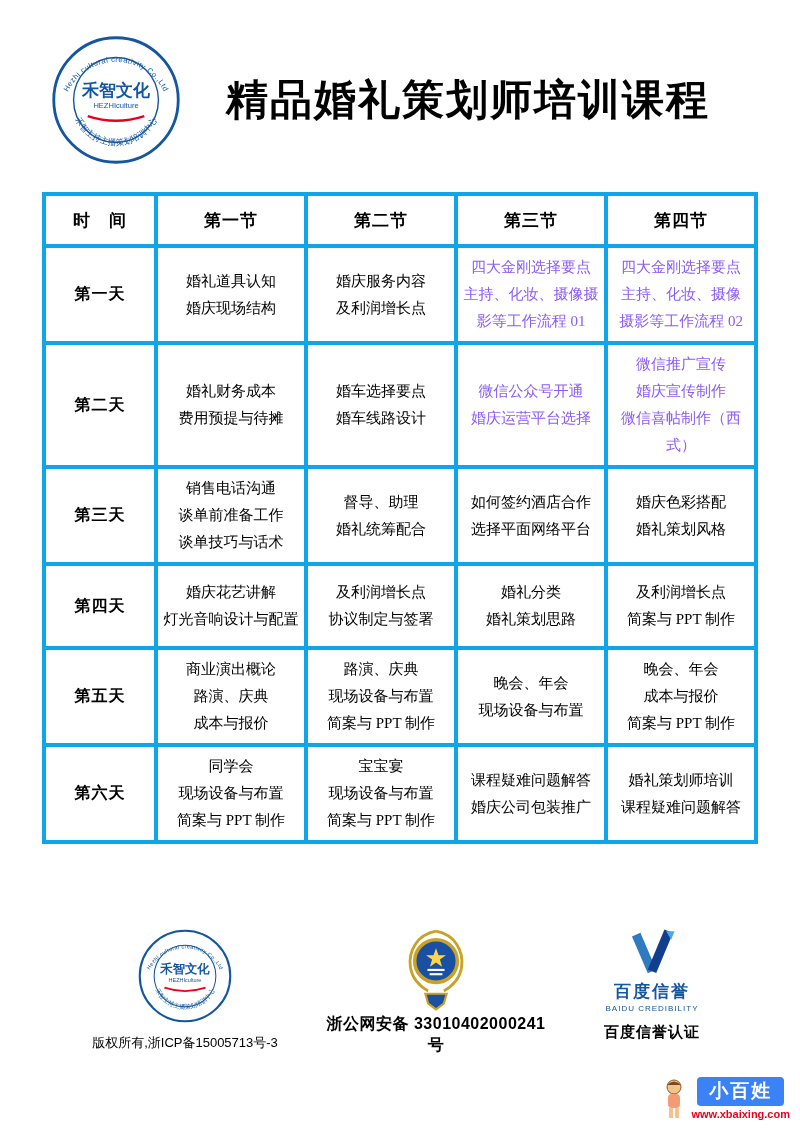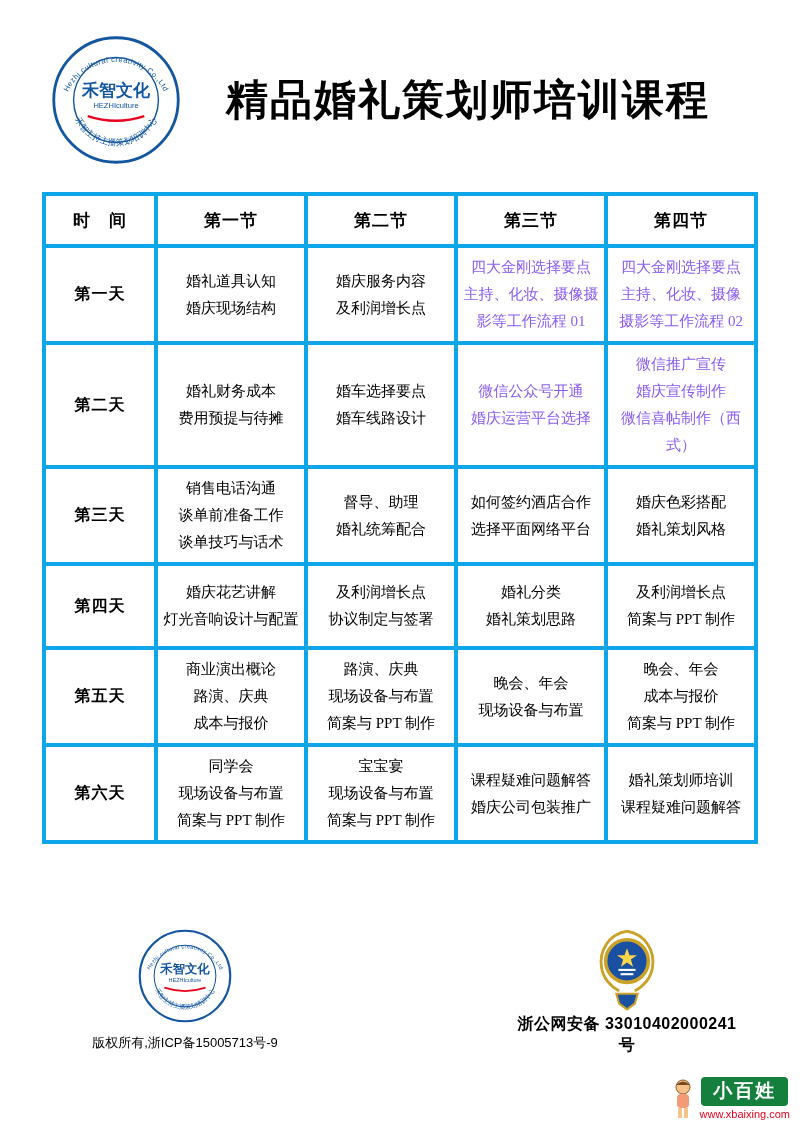--- a/index.html
+++ b/index.html
@@ -83,33 +83,33 @@
   .watermark {
     position: absolute;
     right: 10px; bottom: 8px;
     display: flex;
     align-items: flex-end;
     gap: 4px;
   }
   .wm-mascot-svg { width: 26px; height: 42px; display: block; }
   .wm-textcol { display: flex; flex-direction: column; align-items: center; }
   .wm-badge {
-    background: #15803d;
+    background: #3b82f6;
     color: #fff;
     font-weight: bold;
     font-size: 19px;
     letter-spacing: 2px;
     padding: 2px 12px;
     border-radius: 4px;
     line-height: 1.3;
   }
   .wm-url {
     color: #e8001e;
     font-size: 11px;
-    font-weight: normal;
+    font-weight: bold;
     margin-top: 2px;
   }
 </style>
 </head>
 <body>
 
 <div class="header">
   <svg class="logo-svg" viewBox="0 0 140 140">
     <defs>
       <path id="arcTopA" d="M 14 76 A 57 57 0 0 1 126 76"></path>
@@ -239,36 +239,46 @@
       <text font-size="8" fill="#1456a0" letter-spacing="0.5">
         <textPath href="#arcTopB" startOffset="50%" text-anchor="middle">Hezhi cultural creativity Co.,Ltd</textPath>
       </text>
       <text font-size="9" fill="#1456a0">
         <textPath href="#arcBottomB" startOffset="50%" text-anchor="middle">禾智主持主播策划培训中心</textPath>
       </text>
       <text x="70" y="66" text-anchor="middle" font-size="18" font-weight="bold" fill="#1456a0">禾智文化</text>
       <text x="70" y="79" text-anchor="middle" font-size="8" fill="#1456a0">HEZHIculture</text>
       <path d="M40 87 Q 70 97 100 87" stroke="#e8001e" stroke-width="2.5" fill="none"></path>
     </svg>
-    <div class="copyright-text">版权所有,浙ICP备15005713号-9</div>
+    <div class="copyright-text">版权所有,浙ICP备15005713号-3</div>
   </div>
 
   <div class="footer-col footer-center">
     <svg class="badge-svg" viewBox="0 0 90 120">
       <path d="M45 4 C 18 9 6 32 9 54 C 11 70 22 82 34 88" stroke="#c9a227" stroke-width="4" fill="none"></path>
       <path d="M45 4 C 72 9 84 32 81 54 C 79 70 68 82 56 88" stroke="#c9a227" stroke-width="4" fill="none"></path>
       <circle cx="45" cy="46" r="30" fill="#1a50a2" stroke="#c9a227" stroke-width="5"></circle>
       <polygon points="45,28 48.5,38 59,38 50.5,44 53.5,54 45,48 36.5,54 39.5,44 31,38 41.5,38" fill="#ffd54a"></polygon>
       <rect x="33" y="57" width="24" height="3" fill="#ffffff"></rect>
       <rect x="36" y="63" width="18" height="3" fill="#ffffff"></rect>
       <path d="M30 92 L60 92 L56 106 L45 114 L34 106 Z" fill="#1a50a2" stroke="#c9a227" stroke-width="3"></path>
     </svg>
     <div class="police-text">浙公网安备 33010402000241号</div>
   </div>
 
+  <div class="footer-col footer-right">
+    <svg class="baidu-icon-svg" viewBox="0 0 60 60">
+      <path d="M11 8 L30 52" stroke="#2e7bc0" stroke-width="11"></path>
+      <path d="M50 4 L30 52" stroke="#123e8f" stroke-width="11"></path>
+      <path d="M47 4 L57 4 L53 14" fill="#49a9e8"></path>
+    </svg>
+    <div class="baidu-name">百度信誉</div>
+    <div class="baidu-en">BAIDU CREDIBILITY</div>
+    <div class="baidu-cert-text">百度信誉认证</div>
+  </div>
 
 </div>
 
 <div class="watermark">
   <svg class="wm-mascot-svg" viewBox="0 0 26 42">
     <circle cx="13" cy="9" r="7" fill="#f6c28b" stroke="#8a5a2a" stroke-width="1"></circle>
     <path d="M6 7 Q 13 0 20 7" fill="#7a4a1f"></path>
     <rect x="7" y="16" width="12" height="14" rx="4" fill="#f29b76"></rect>
     <rect x="8" y="30" width="4" height="10" fill="#f6c28b"></rect>
     <rect x="14" y="30" width="4" height="10" fill="#f6c28b"></rect>

